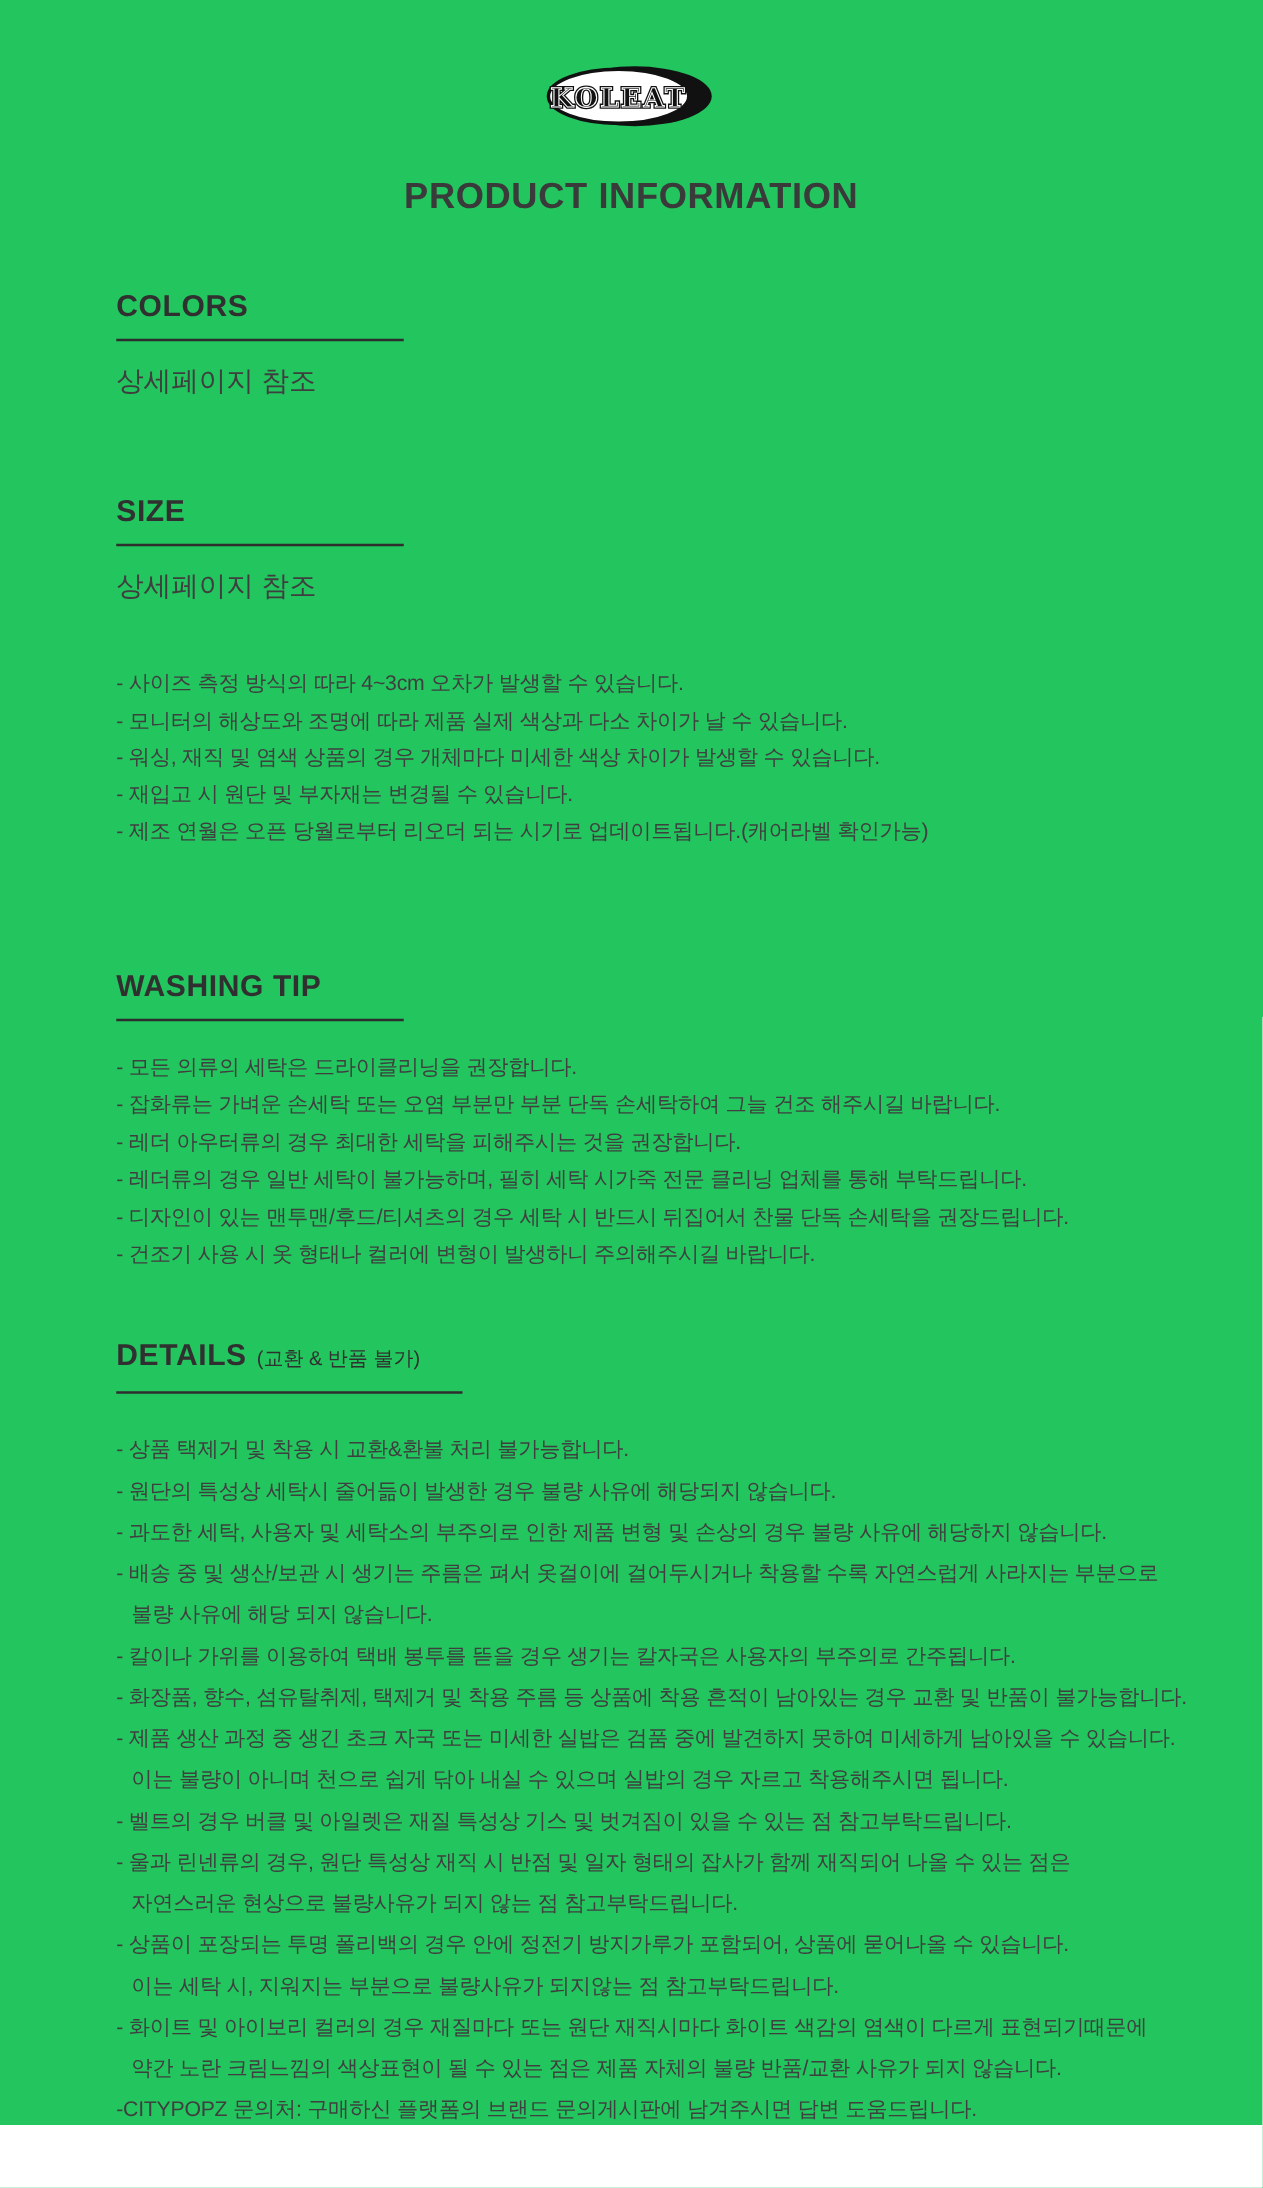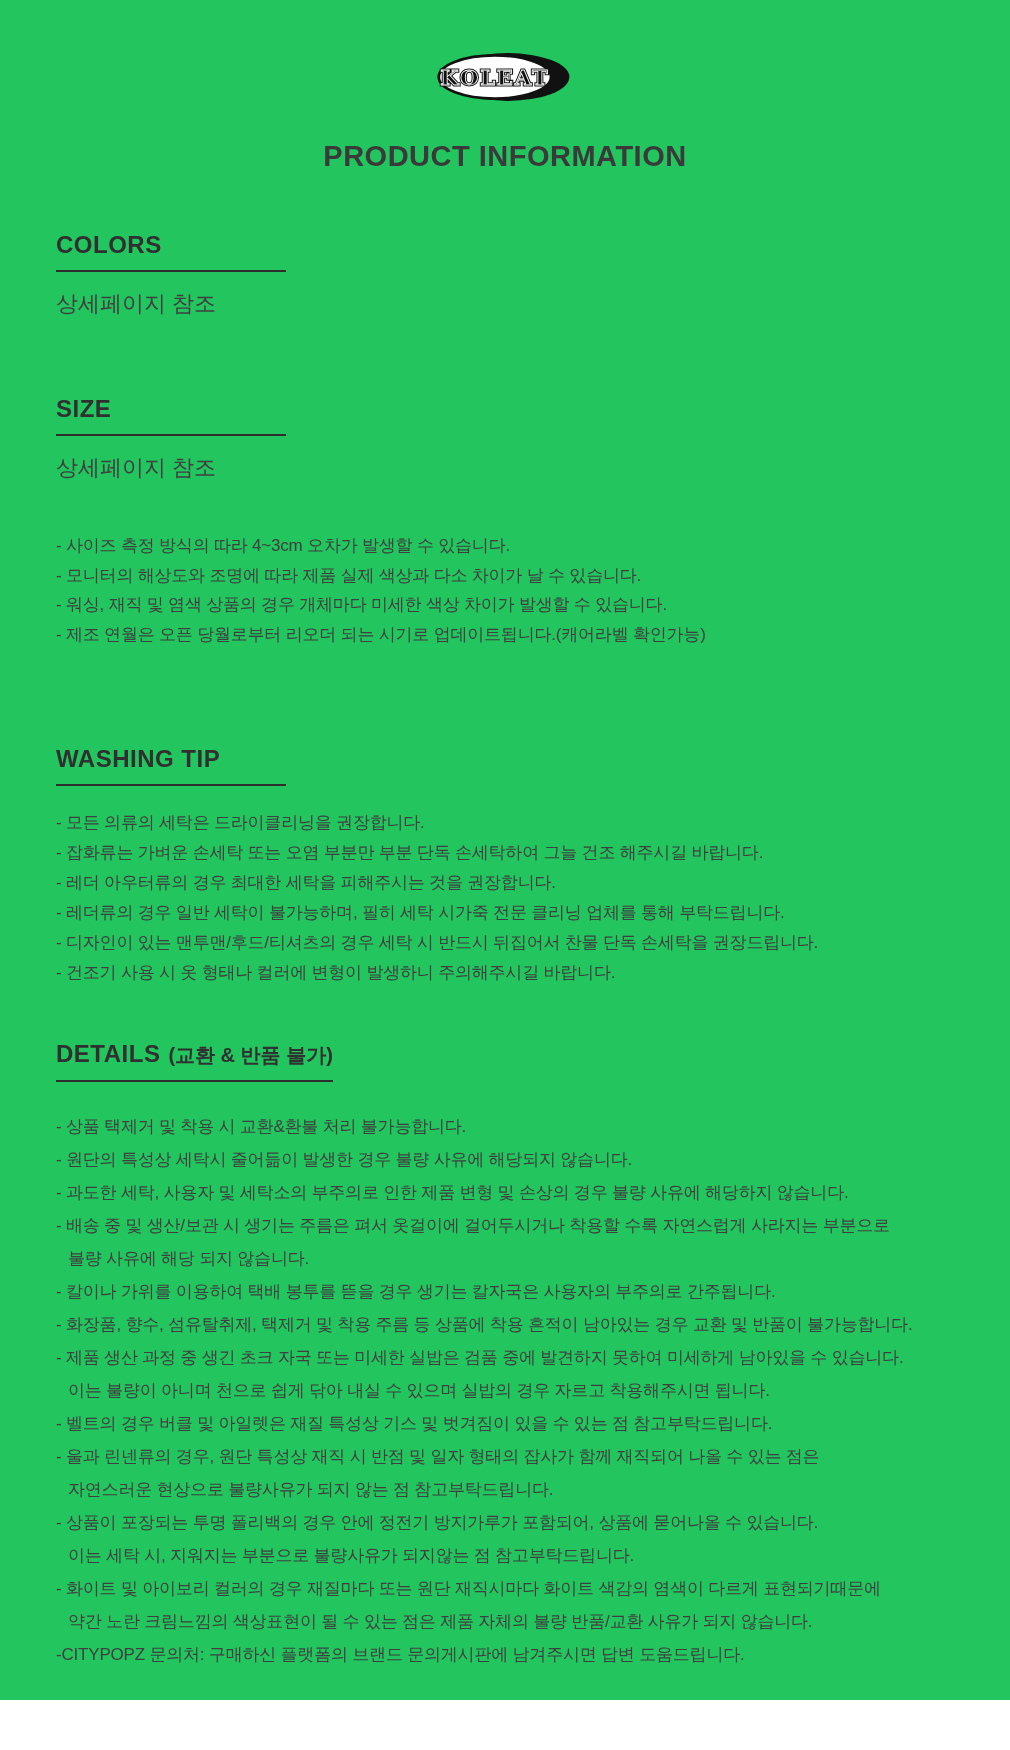--- a/index.html
+++ b/index.html
@@ -20,32 +20,32 @@
   .page-title {
     margin-top: 34px;
     font-size: 29px;
     font-weight: bold;
     letter-spacing: 0.5px;
     color: #3a3a3a;
     text-align: center;
   }
 
   
-  .main { padding-left: 56px; padding-right: 38px; }
+  .main { padding-left: 93px; padding-right: 38px; }
 
   .section-heading {
     font-size: 24px;
     font-weight: bold;
     letter-spacing: 0.5px;
     color: #303030;
     line-height: 28px;
   }
   .heading-suffix {
-    font-size: 20px;
-    font-weight: bold;
+    font-size: 16px;
+    font-weight: normal;
     color: #303030;
     margin-left: 8px;
     letter-spacing: 0;
   }
   .heading-rule {
     border: 0;
     border-top: 2px solid #2e2e2e;
     margin-top: 11px;
   }
   .rule-230 { width: 230px; }
@@ -103,20 +103,21 @@
       <div class="section-heading">SIZE</div>
       <hr class="heading-rule rule-230">
       <div class="section-caption">상세페이지 참조</div>
     </section>
 
     <section class="sec-notes">
       <div class="text-list">
           <div class="list-line">- 사이즈 측정 방식의 따라 4~3cm 오차가 발생할 수 있습니다.</div>
           <div class="list-line">- 모니터의 해상도와 조명에 따라 제품 실제 색상과 다소 차이가 날 수 있습니다.</div>
           <div class="list-line">- 워싱, 재직 및 염색 상품의 경우 개체마다 미세한 색상 차이가 발생할 수 있습니다.</div>
+          <div class="list-line">- 재입고 시 원단 및 부자재는 변경될 수 있습니다.</div>
           <div class="list-line">- 제조 연월은 오픈 당월로부터 리오더 되는 시기로 업데이트됩니다.(캐어라벨 확인가능)</div>
         </div>
     </section>
 
     <section class="sec-washing">
       <div class="section-heading">WASHING TIP</div>
       <hr class="heading-rule rule-230">
       <div class="text-list">
           <div class="list-line">- 모든 의류의 세탁은 드라이클리닝을 권장합니다.</div>
           <div class="list-line">- 잡화류는 가벼운 손세탁 또는 오염 부분만 부분 단독 손세탁하여 그늘 건조 해주시길 바랍니다.</div>

